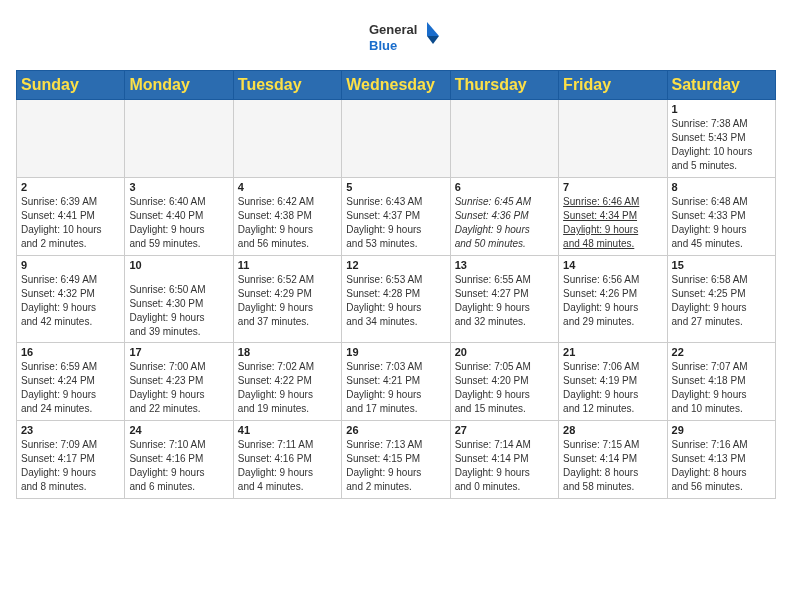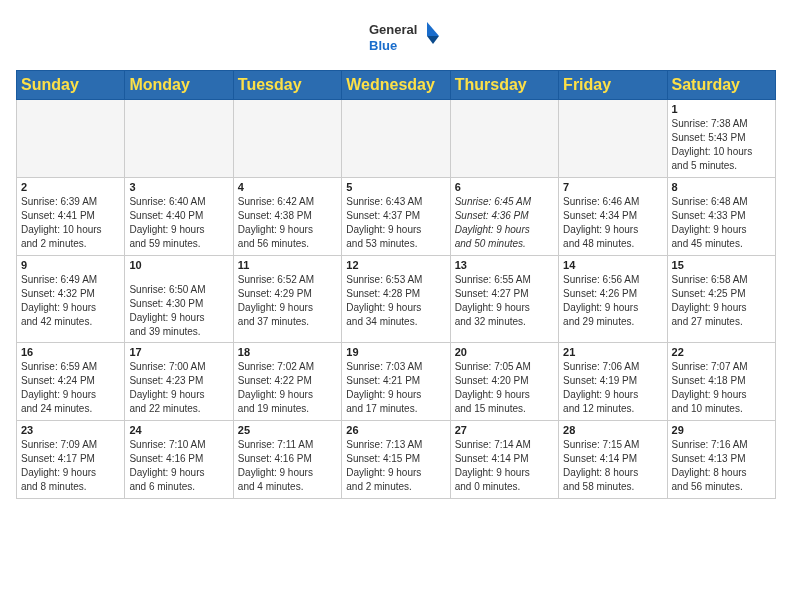--- a/index.html
+++ b/index.html
@@ -153,21 +153,21 @@
         </td>
         <td>
           <div class="day-number">6</div>
           <div class="day-info" style="white-space: pre-line; font-style: italic;">Sunrise: 6:45 AM
 Sunset: 4:36 PM
 Daylight: 9 hours
 and 50 minutes.</div>
         </td>
         <td>
           <div class="day-number">7</div>
-          <div class="day-info" style="white-space: pre-line;">Sunrise: 6:46 AM
+          <div class="day-info" style="white-space: pre-line; text-decoration: underline;">Sunrise: 6:46 AM
 Sunset: 4:34 PM
 Daylight: 9 hours
 and 48 minutes.</div>
         </td>
         <td>
           <div class="day-number">8</div>
           <div class="day-info" style="white-space: pre-line;">Sunrise: 6:48 AM
 Sunset: 4:33 PM
 Daylight: 9 hours
 and 45 minutes.</div>
@@ -284,21 +284,21 @@
 and 8 minutes.</div>
         </td>
         <td>
           <div class="day-number">24</div>
           <div class="day-info" style="white-space: pre-line;">Sunrise: 7:10 AM
 Sunset: 4:16 PM
 Daylight: 9 hours
 and 6 minutes.</div>
         </td>
         <td>
-          <div class="day-number">25</div>
+          <div class="day-number">41</div>
           <div class="day-info" style="white-space: pre-line;">Sunrise: 7:11 AM
 Sunset: 4:16 PM
 Daylight: 9 hours
 and 4 minutes.</div>
         </td>
         <td>
           <div class="day-number">26</div>
           <div class="day-info" style="white-space: pre-line;">Sunrise: 7:13 AM
 Sunset: 4:15 PM
 Daylight: 9 hours

